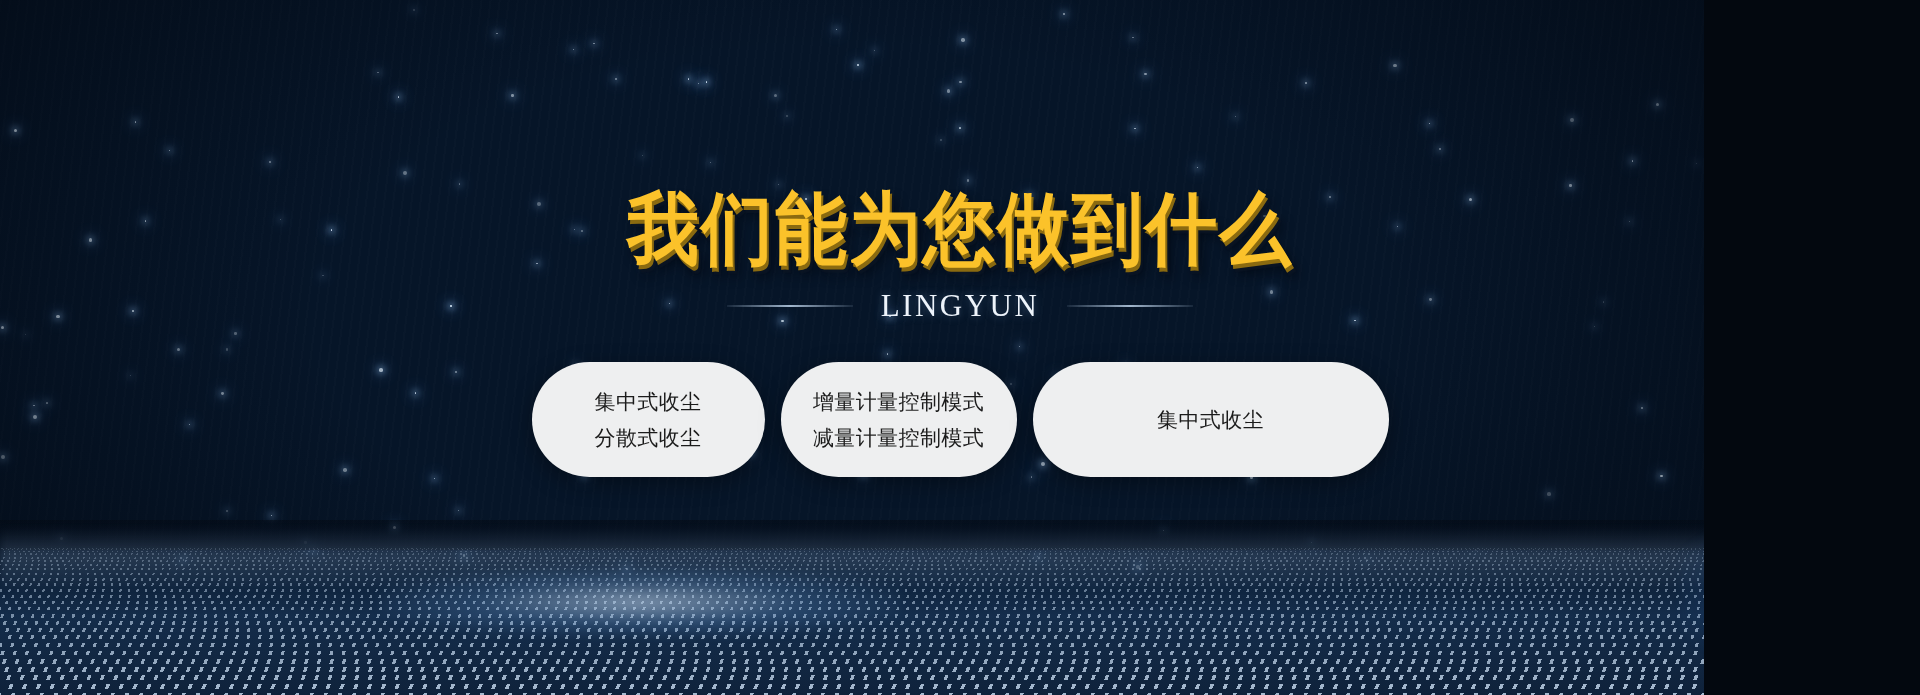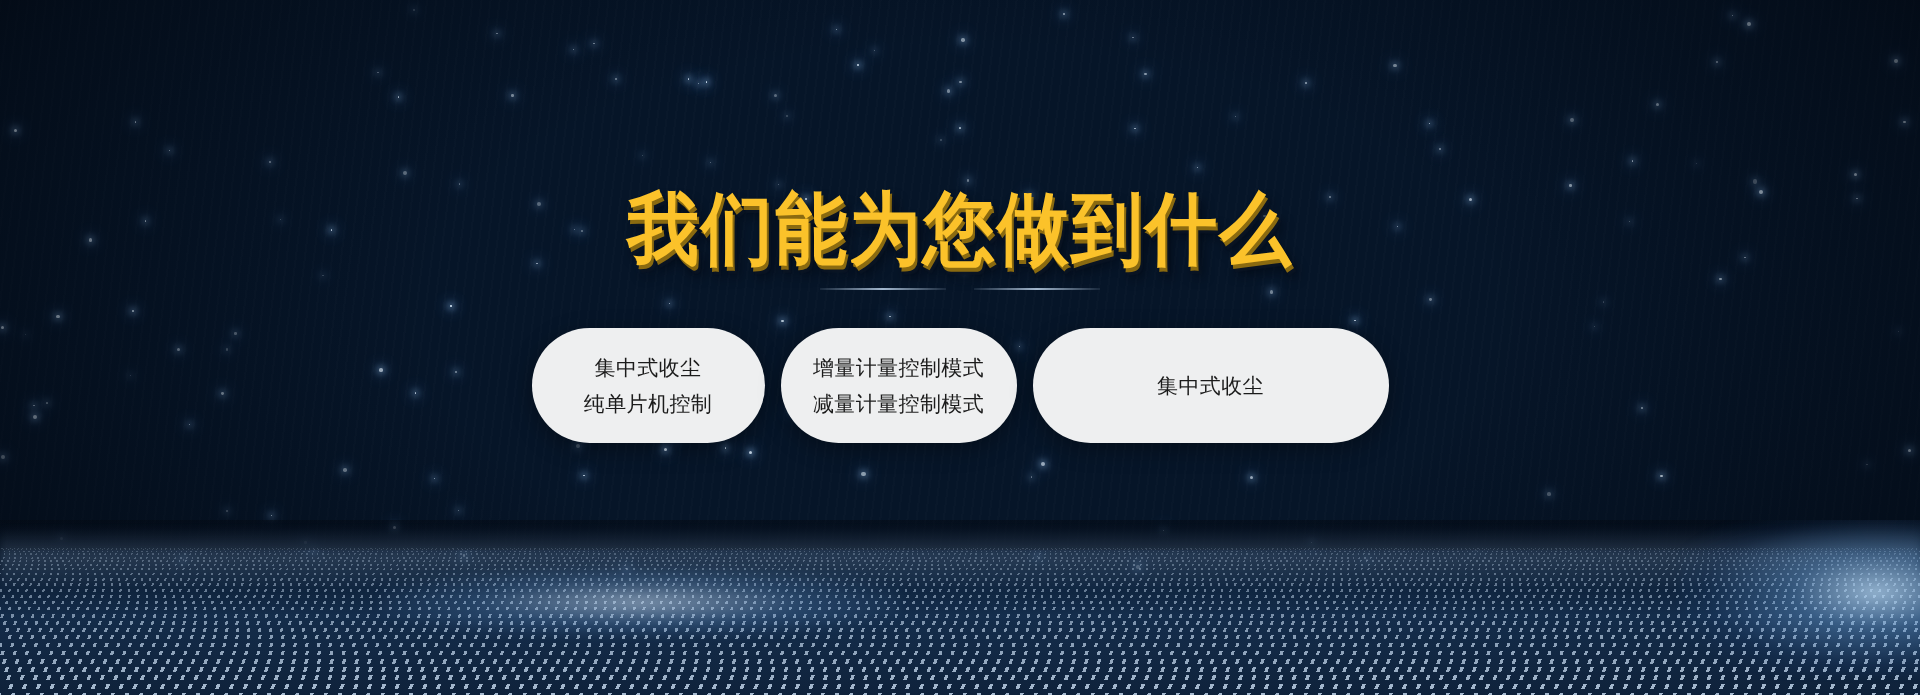--- a/index.html
+++ b/index.html
@@ -2,21 +2,21 @@
 <html><head>
 <meta charset="utf-8">
 <title>LINGYUN Hero Banner</title>
 <style>
   * { margin:0; padding:0; box-sizing:border-box; }
   html,body { width:1920px; height:695px; overflow:hidden; background:#03080f; }
   body { font-family:"Liberation Sans", sans-serif; }
 
   #banner {
     position:relative;
-    width:1920px; height:695px;
+    width:1704px; height:695px;
     overflow:hidden;
     background:
       radial-gradient(ellipse 900px 520px at 52% 38%, #0f3a66 0%, #0b2f56 32%, #072240 58%, #05182f 78%, #030d1c 100%),
       linear-gradient(180deg, #061224 0%, #0a2banner 100%);
     background-color:#061528;
   }
 
   
   .vignette {
     position:absolute; inset:0;
@@ -351,29 +351,30 @@
     <div class="wave-glow-center"></div>
     <div class="wave-glow-right"></div>
   </div>
 
   <div class="content">
 
     <div class="headline">我们能为您做到什么</div>
 
     <div class="sub-row">
       <span class="sub-line"></span>
+      <span class="sub-text">LINGYUN</span>
       <span class="sub-line"></span>
     </div>
 
 
     <div class="cards">
 
       <div class="card card-w1">
         <div class="card-line">集中式收尘</div>
-        <div class="card-line">纯单片机控制</div>
+        <div class="card-line">分散式收尘</div>
       </div>
 
       <div class="card card-w2">
         <div class="card-line">增量计量控制模式</div>
         <div class="card-line">减量计量控制模式</div>
       </div>
 
       <div class="card card-w3">
         <div class="card-line">集中式收尘</div>
       </div>

